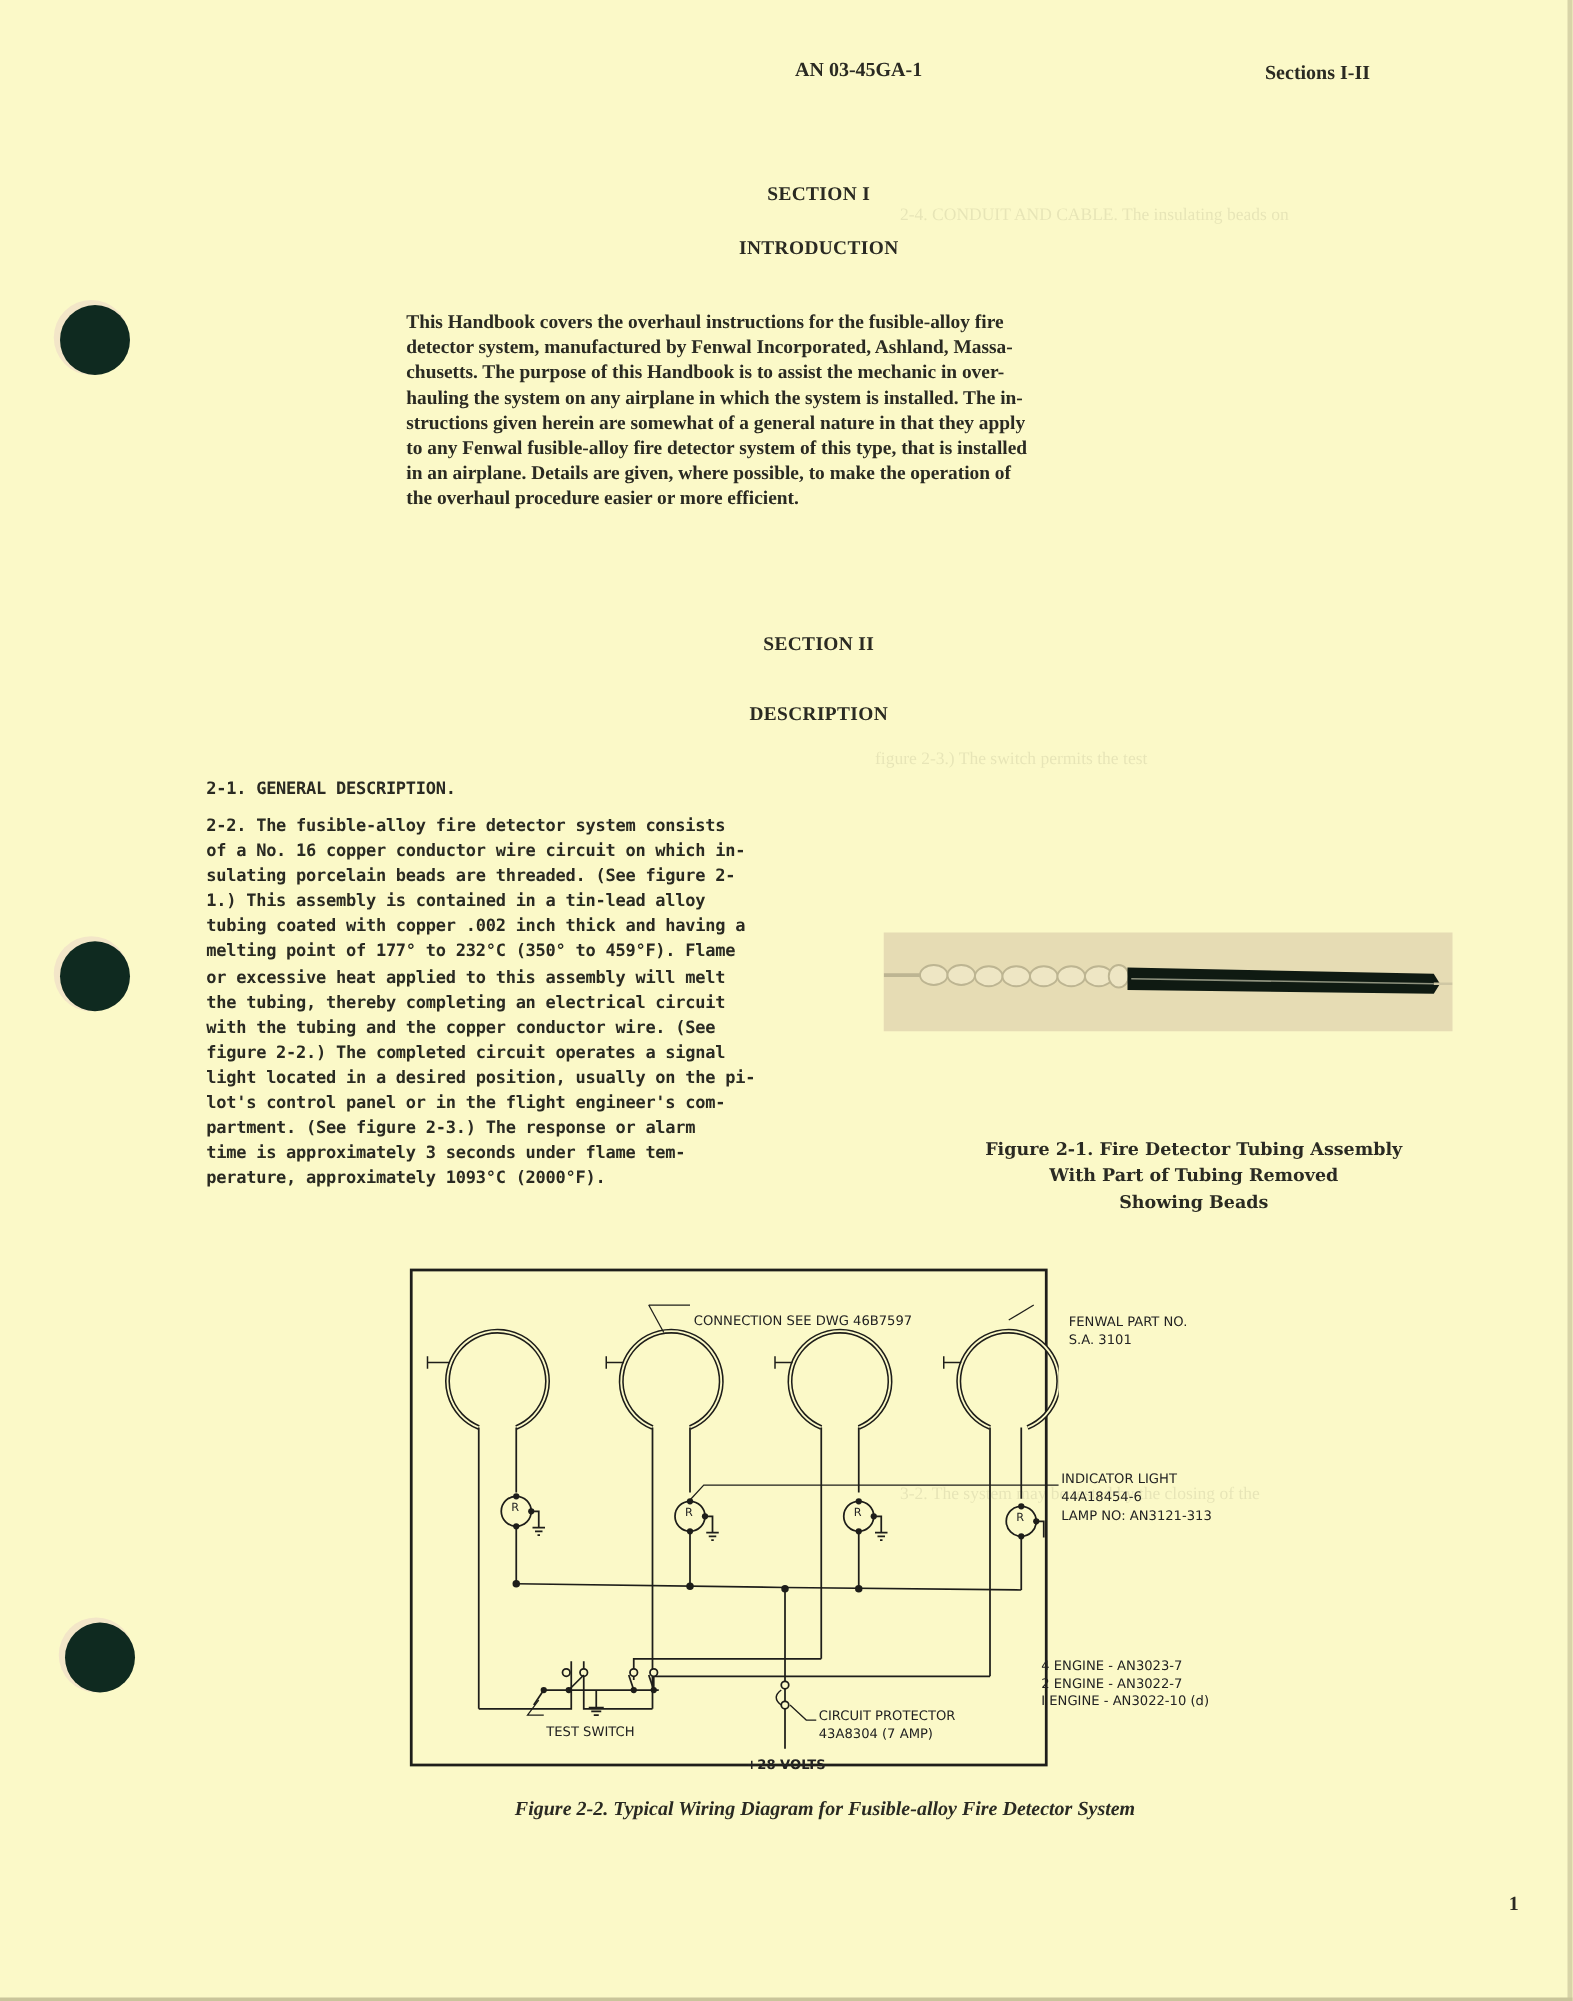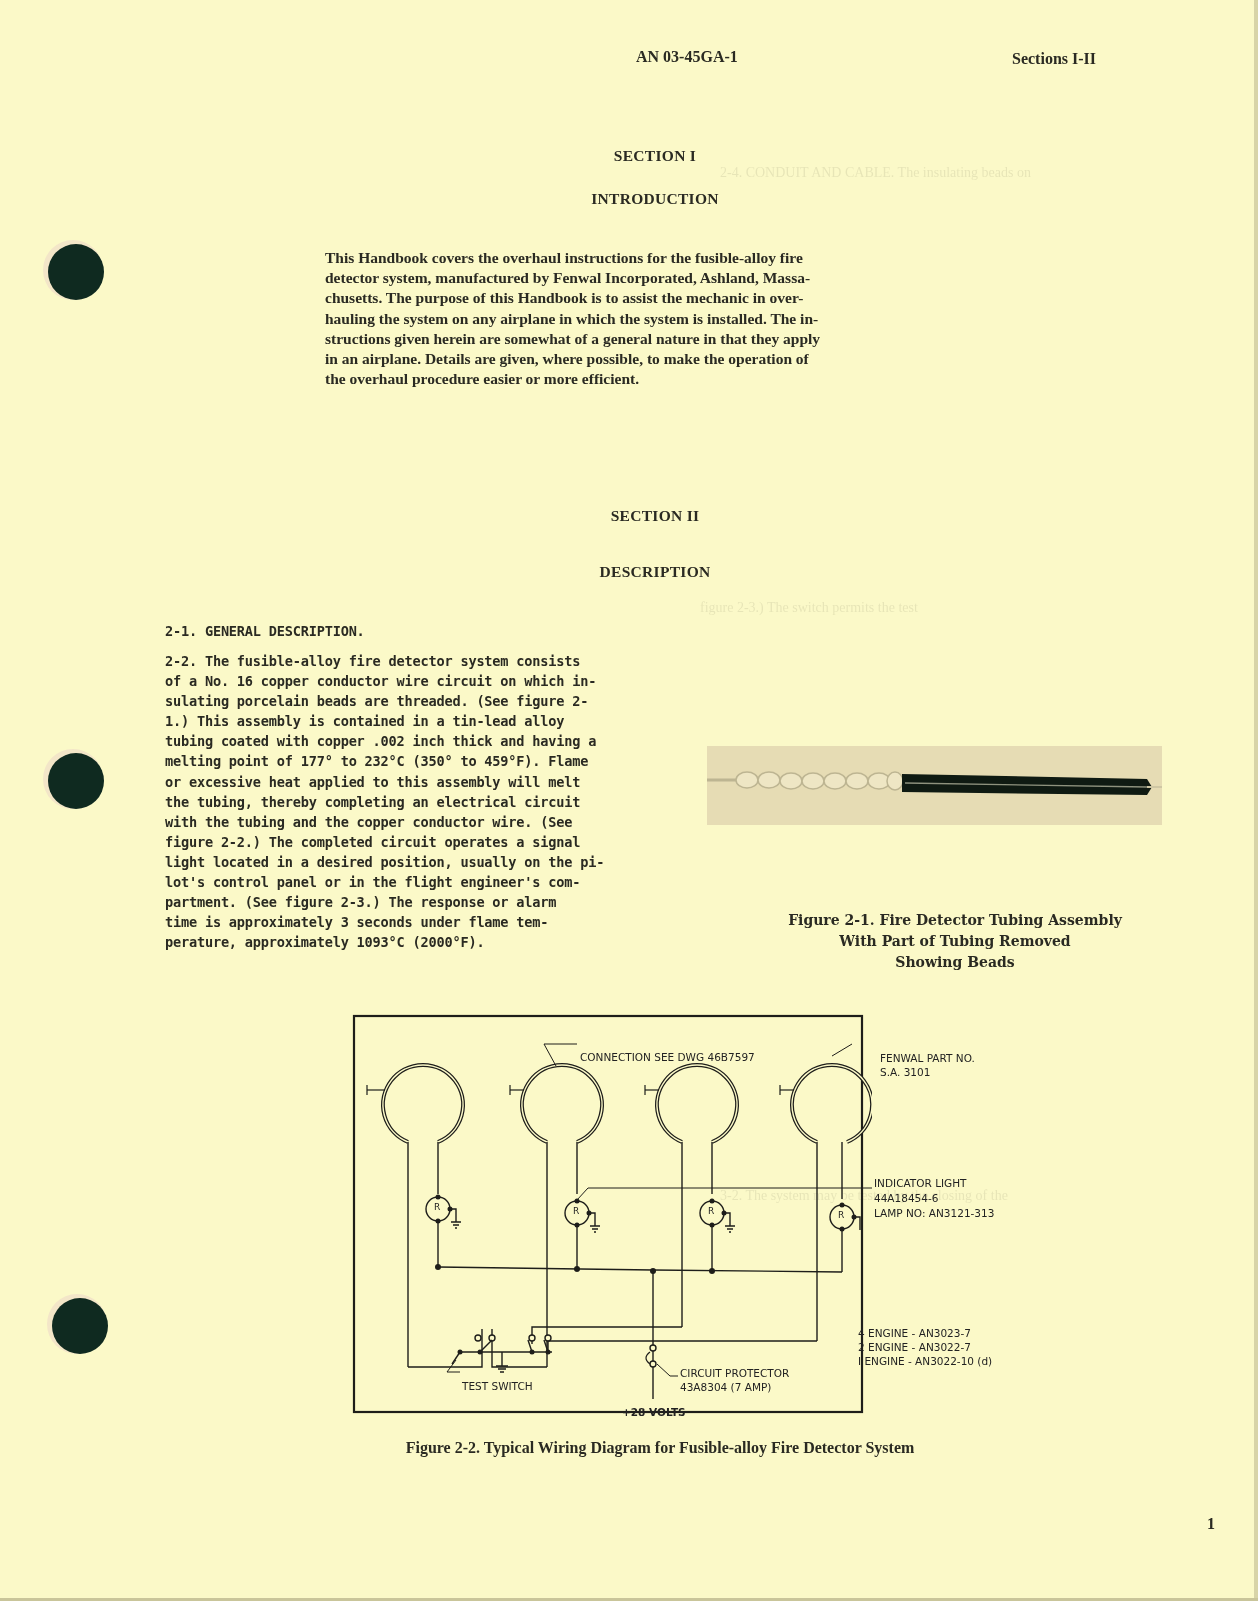--- a/index.html
+++ b/index.html
@@ -49,20 +49,21 @@
 
 <div class="abs sec-title" style="left:560px;top:147px;width:190px;">SECTION I</div>
 <div class="abs sec-title" style="left:540px;top:190px;width:230px;">INTRODUCTION</div>
 
 <div class="abs para" style="left:325px;top:248px;width:690px;">
   <p>This Handbook covers the overhaul instructions for the fusible-alloy fire</p>
   <p>detector system, manufactured by Fenwal Incorporated, Ashland, Massa-</p>
   <p>chusetts. The purpose of this Handbook is to assist the mechanic in over-</p>
   <p>hauling the system on any airplane in which the system is installed. The in-</p>
   <p>structions given herein are somewhat of a general nature in that they apply</p>
+  <p>to any Fenwal fusible-alloy fire detector system of this type, that is installed</p>
   <p>in an airplane. Details are given, where possible, to make the operation of</p>
   <p>the overhaul procedure easier or more efficient.</p>
 </div>
 
 <div class="abs sec-title" style="left:560px;top:507px;width:190px;">SECTION II</div>
 <div class="abs sec-title" style="left:540px;top:563px;width:230px;">DESCRIPTION</div>
 
 <div class="abs typew" style="left:165px;top:621px;text-align:right;">2-1. GENERAL DESCRIPTION.</div>
 
 <div class="abs typew" style="left:165px;top:651px;width:395px;">
@@ -100,21 +101,21 @@
     <line x1="198" y1="37" x2="440" y2="41" stroke="#8e927e" stroke-width="1.3"></line>
     <line x1="440" y1="41" x2="455" y2="41" stroke="#cfc7a4" stroke-width="2"></line>
   </svg>
 </div>
 <div class="abs fig-caption" style="left:745px;top:910px;width:420px;">
   <div>Figure 2-1. Fire Detector Tubing Assembly</div>
   <div>With Part of Tubing Removed</div>
   <div>Showing Beads</div>
 </div>
 
-<div class="abs" style="left:352px;top:1004px;width:520px;height:410px;">
+<div class="abs" style="left:327px;top:1004px;width:520px;height:410px;">
   <svg width="520" height="410" viewBox="0 0 520 410" fill="none" stroke="#1e1e1a" stroke-width="1.4">
 
     <rect x="2" y="12" width="508" height="396" stroke-width="2.2"></rect>
 
     <g stroke-width="1.2">
 
       <path d="M56 138 A40 40 0 1 1 86 138" stroke-width="4"></path>
       <path d="M56 138 A40 40 0 1 1 86 138" stroke="#fbf9c8" stroke-width="1.5"></path>
       <line x1="33" y1="86" x2="15" y2="86"></line>
         <line x1="15" y1="81" x2="15" y2="91"></line>
@@ -231,15 +232,15 @@
   <div class="abs diagram-label" style="left:486px;top:206px;font-size:9px;">R</div>
   <div class="abs diagram-label" style="left:506px;top:323px;">4 ENGINE - AN3023-7</div>
   <div class="abs diagram-label" style="left:506px;top:337px;">2 ENGINE - AN3022-7</div>
   <div class="abs diagram-label" style="left:506px;top:351px;">I ENGINE - AN3022-10 (d)</div>
   <div class="abs diagram-label" style="left:328px;top:363px;">CIRCUIT PROTECTOR</div>
   <div class="abs diagram-label" style="left:328px;top:377px;">43A8304 (7 AMP)</div>
   <div class="abs diagram-label" style="left:110px;top:376px;text-align:center;">TEST SWITCH</div>
   <div class="abs diagram-label" style="left:270px;top:402px;font-weight:bold;">+28 VOLTS</div>
 </div>
 
-<div class="abs fig-caption" style="left:300px;top:1437px;width:720px;font-family:'Liberation Serif',serif;font-size:16px;">Figure 2-2. Typical Wiring Diagram for Fusible-alloy Fire Detector System</div>
+<div class="abs fig-caption" style="left:300px;top:1437px;width:720px;font-family:'Liberation Serif',serif;font-size:16px;font-style:italic;">Figure 2-2. Typical Wiring Diagram for Fusible-alloy Fire Detector System</div>
 
 <div class="abs hdr" style="left:1183px;top:1515px;">1</div>
 
 </body></html>

